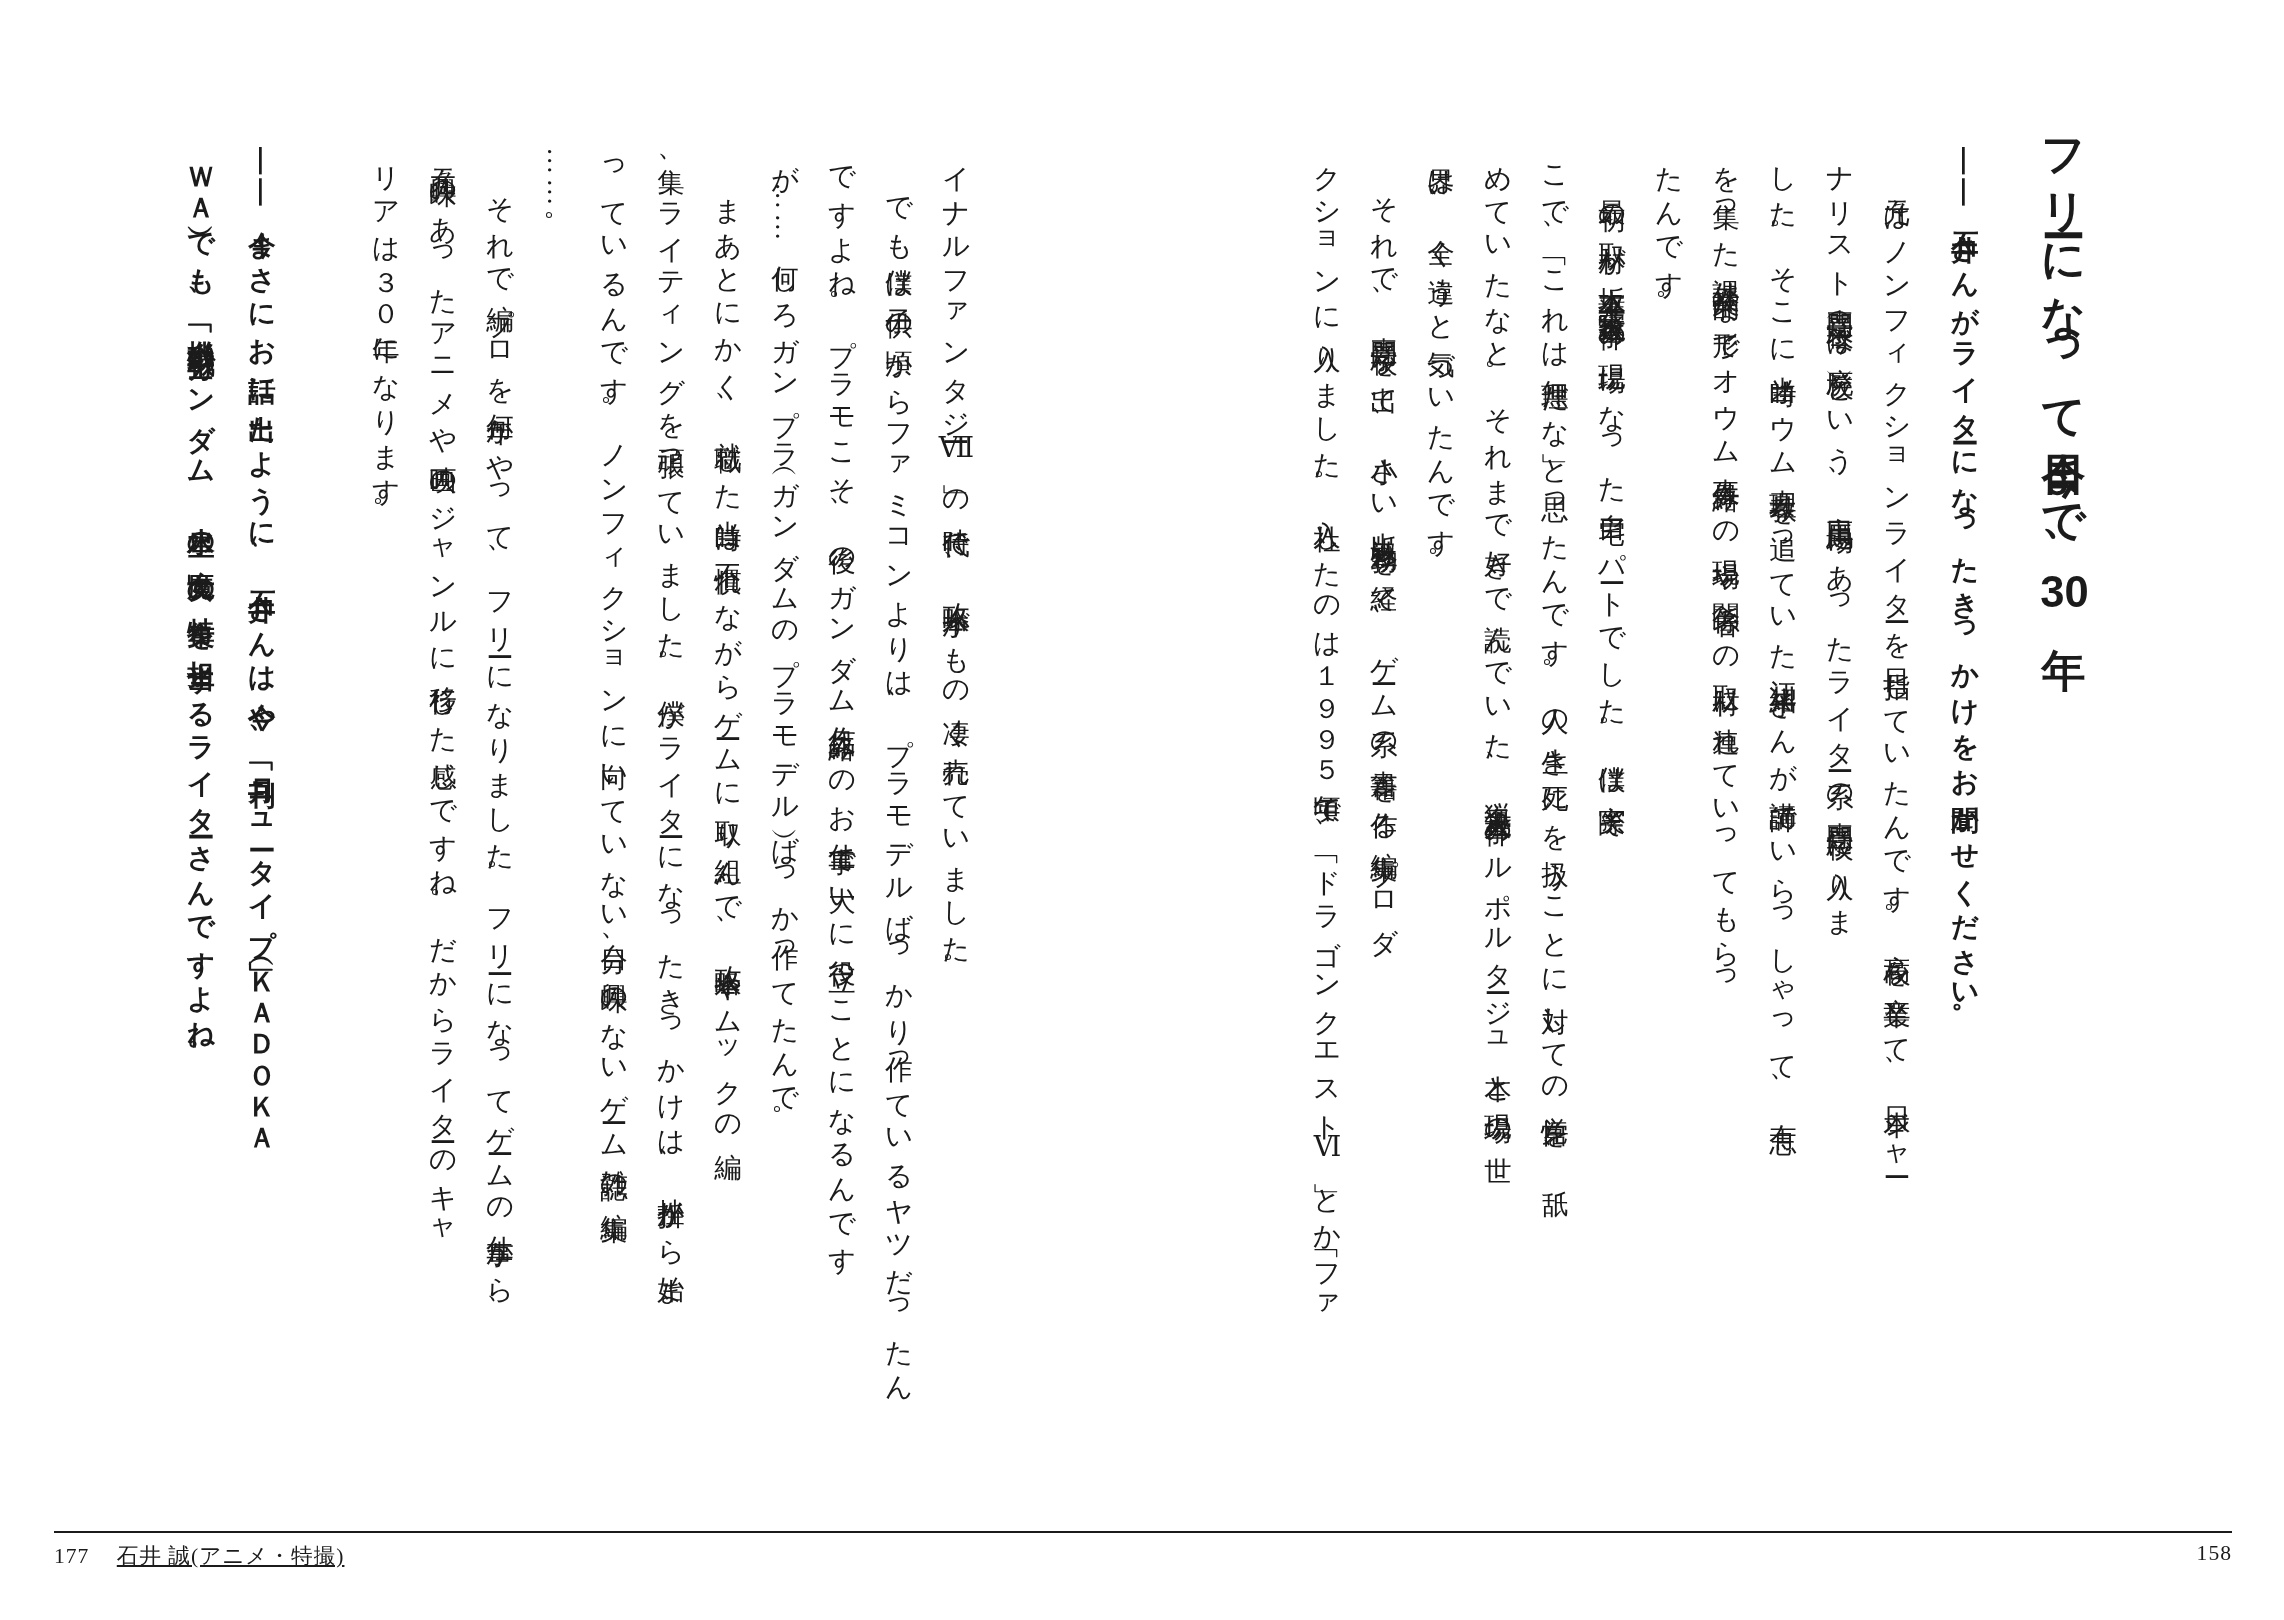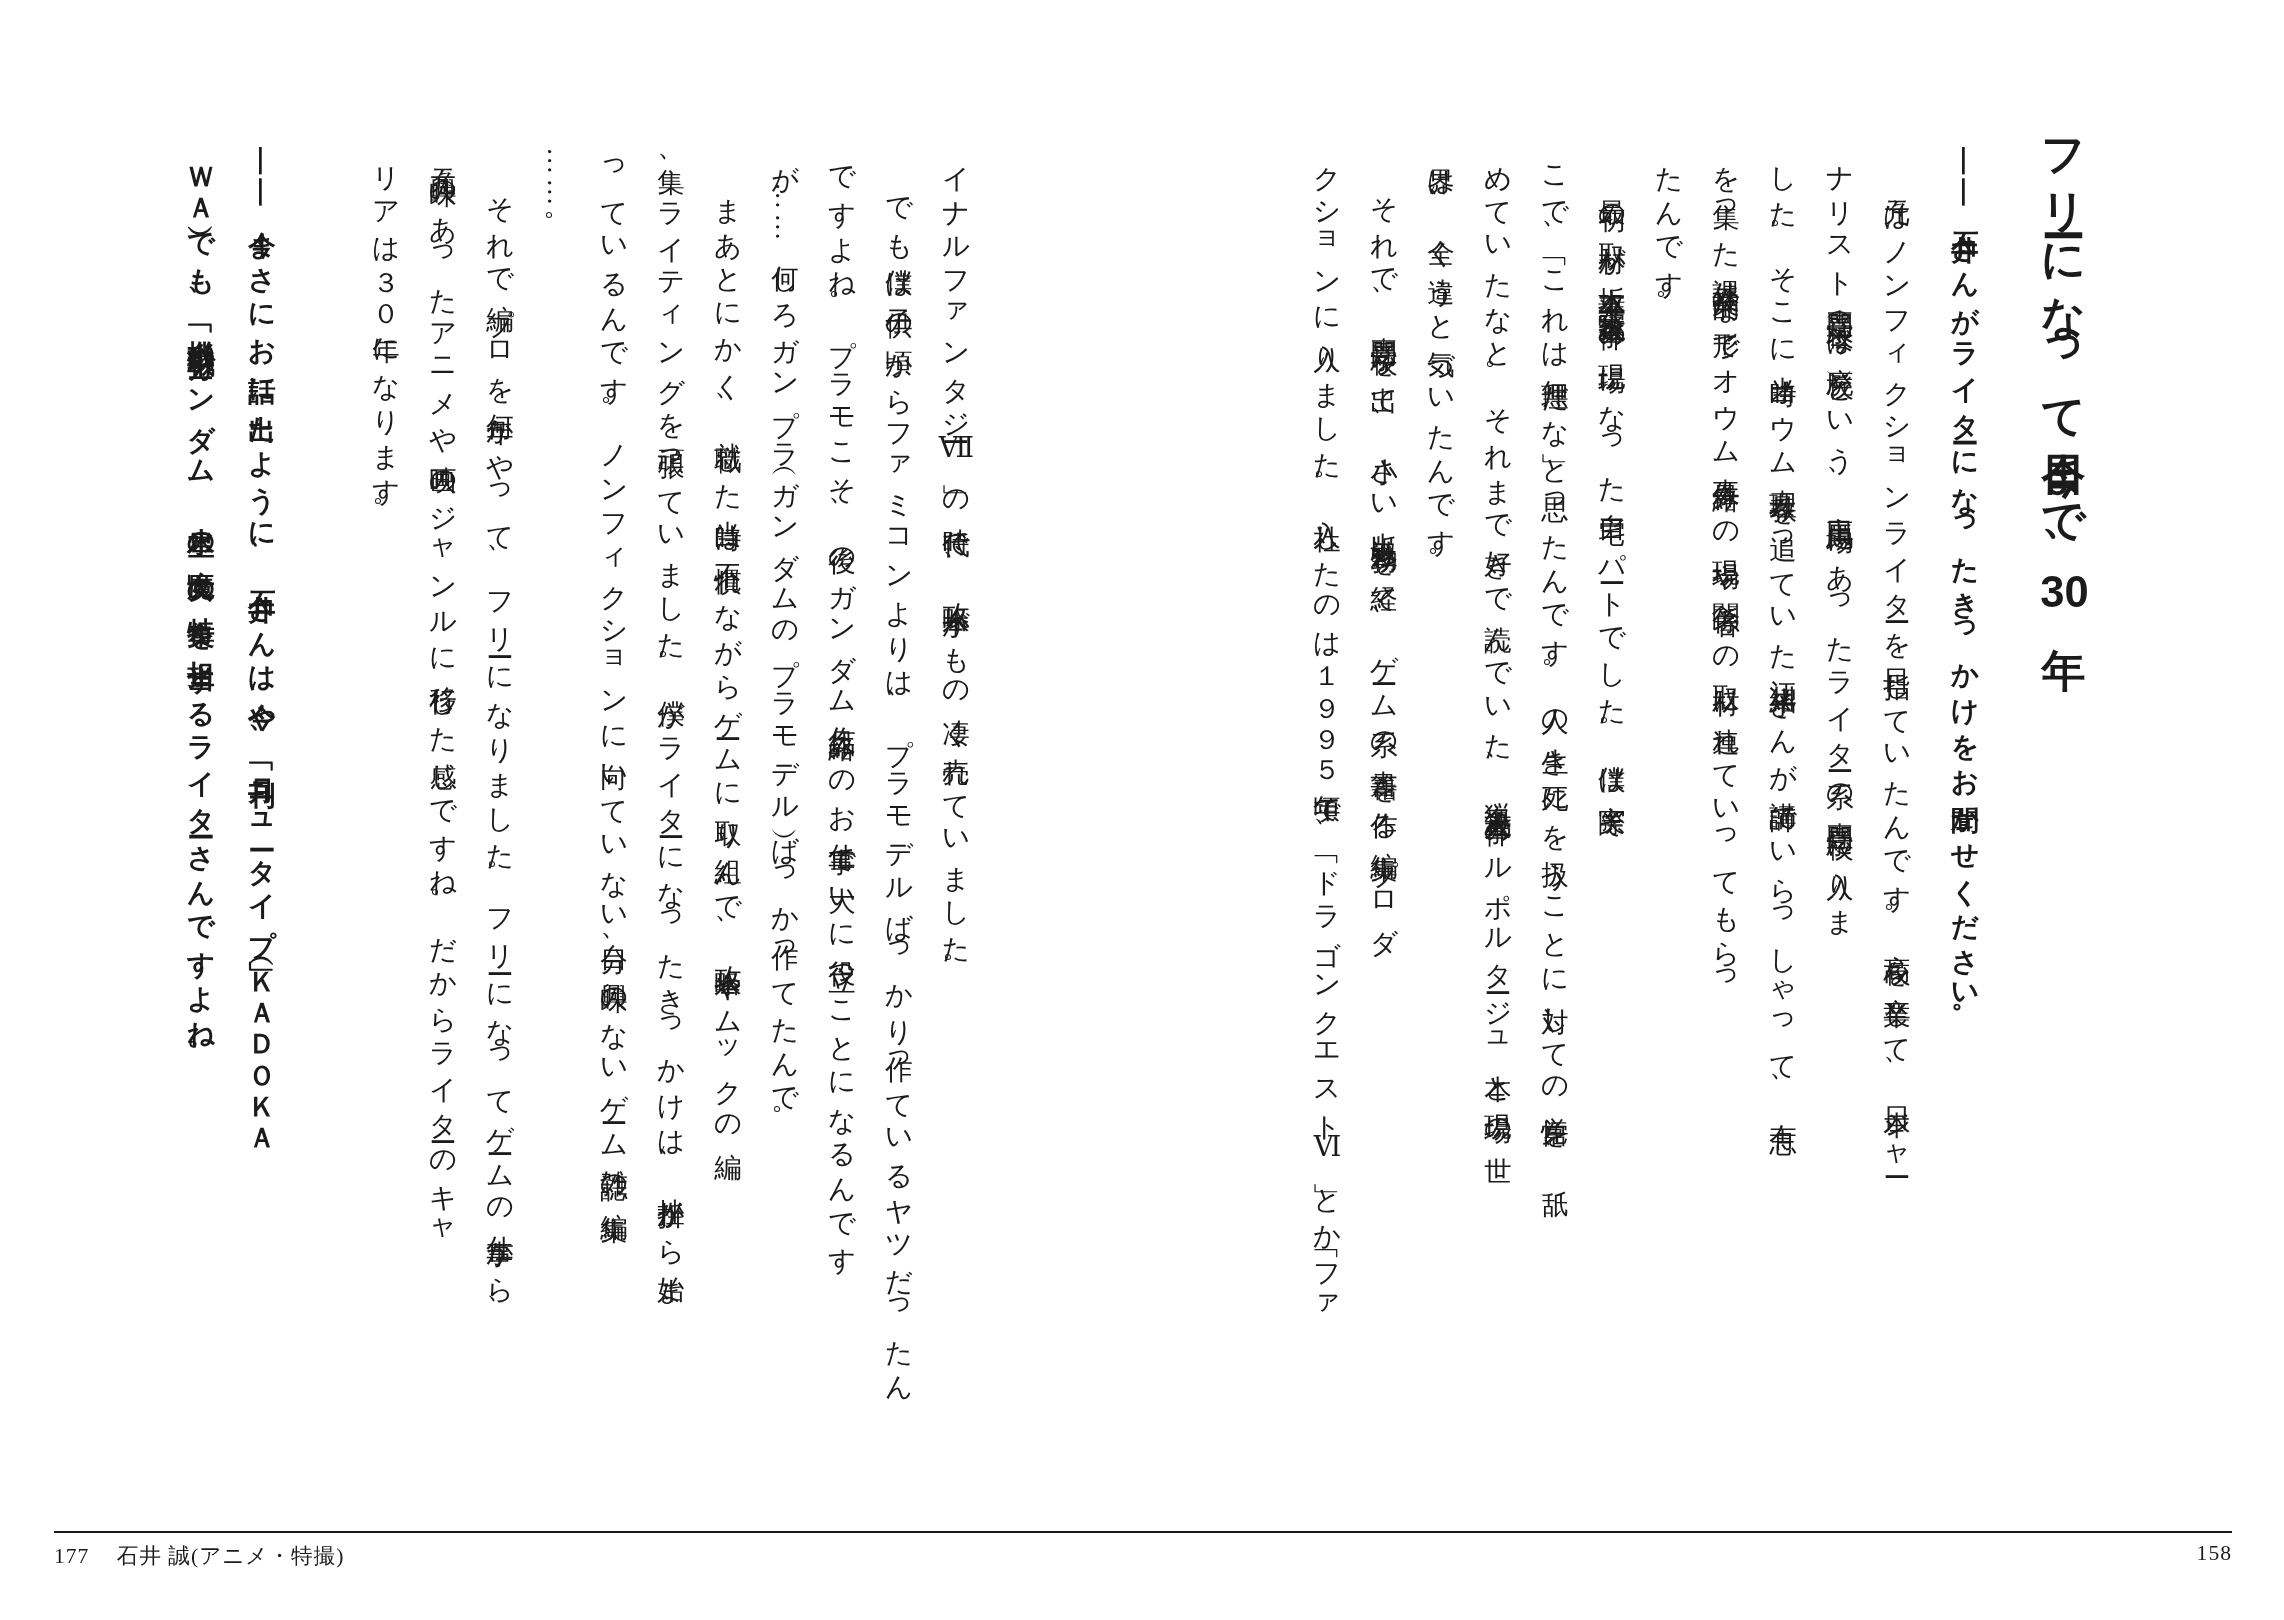--- a/index.html
+++ b/index.html
@@ -64,21 +64,21 @@
   }
   .footer-text {
     position: absolute;
     top: 1541px;
     font-family: "Liberation Serif", "DejaVu Serif", serif;
     font-size: 21.6px;
     letter-spacing: 1px;
   }
   .footer-left { left: 54px; }
   .footer-right { right: 53px; }
-  .footer-left .credit { margin-left: 27.4px; }
+  .footer-left .credit { margin-left: 27.4px; text-decoration: underline; }
 </style>
 </head>
 <body>
 
 <div class="spread">
 
   <h1 class="vblock headline"><span>フリーになって今日まで、</span><span class="tcy">30</span><span>年</span></h1>
 
   <div class="vblock question-block q1">
       <p class="vline">――石井さんがライターになったきっかけをお聞かせください。</p>

